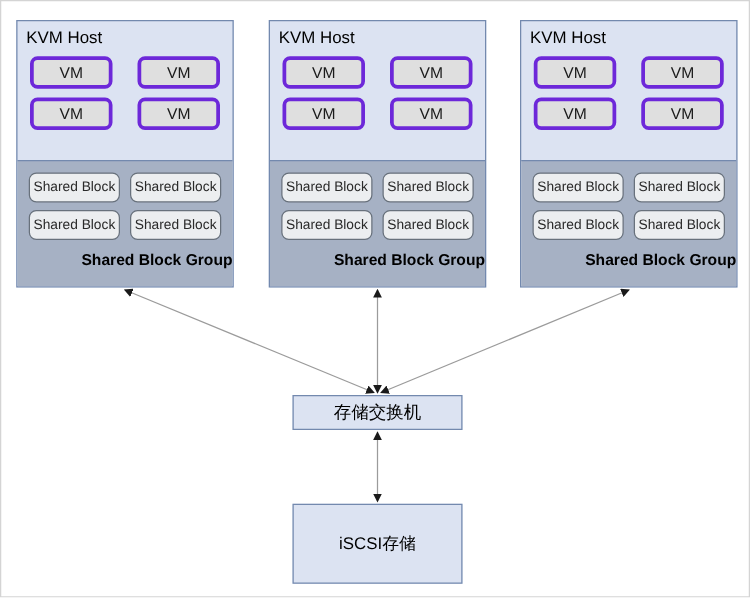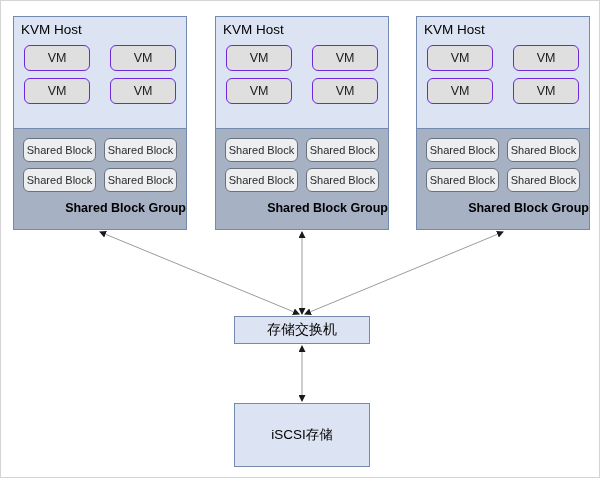--- a/index.html
+++ b/index.html
@@ -62,21 +62,21 @@
     right: 10px;
     top: 0;
     display: grid;
     grid-template-columns: 1fr 1fr;
     grid-template-rows: 26px 26px;
     column-gap: 20px;
     row-gap: 7px;
   }
   .vm {
     box-sizing: border-box;
-    border: 1px solid #6d28d9;
+    border: 3px solid #6d28d9;
     border-radius: 6px;
     background: #dfdfdf;
     display: flex;
     align-items: center;
     justify-content: center;
     font-size: 12.5px;
     color: #1a1a1a;
   }
 
   

